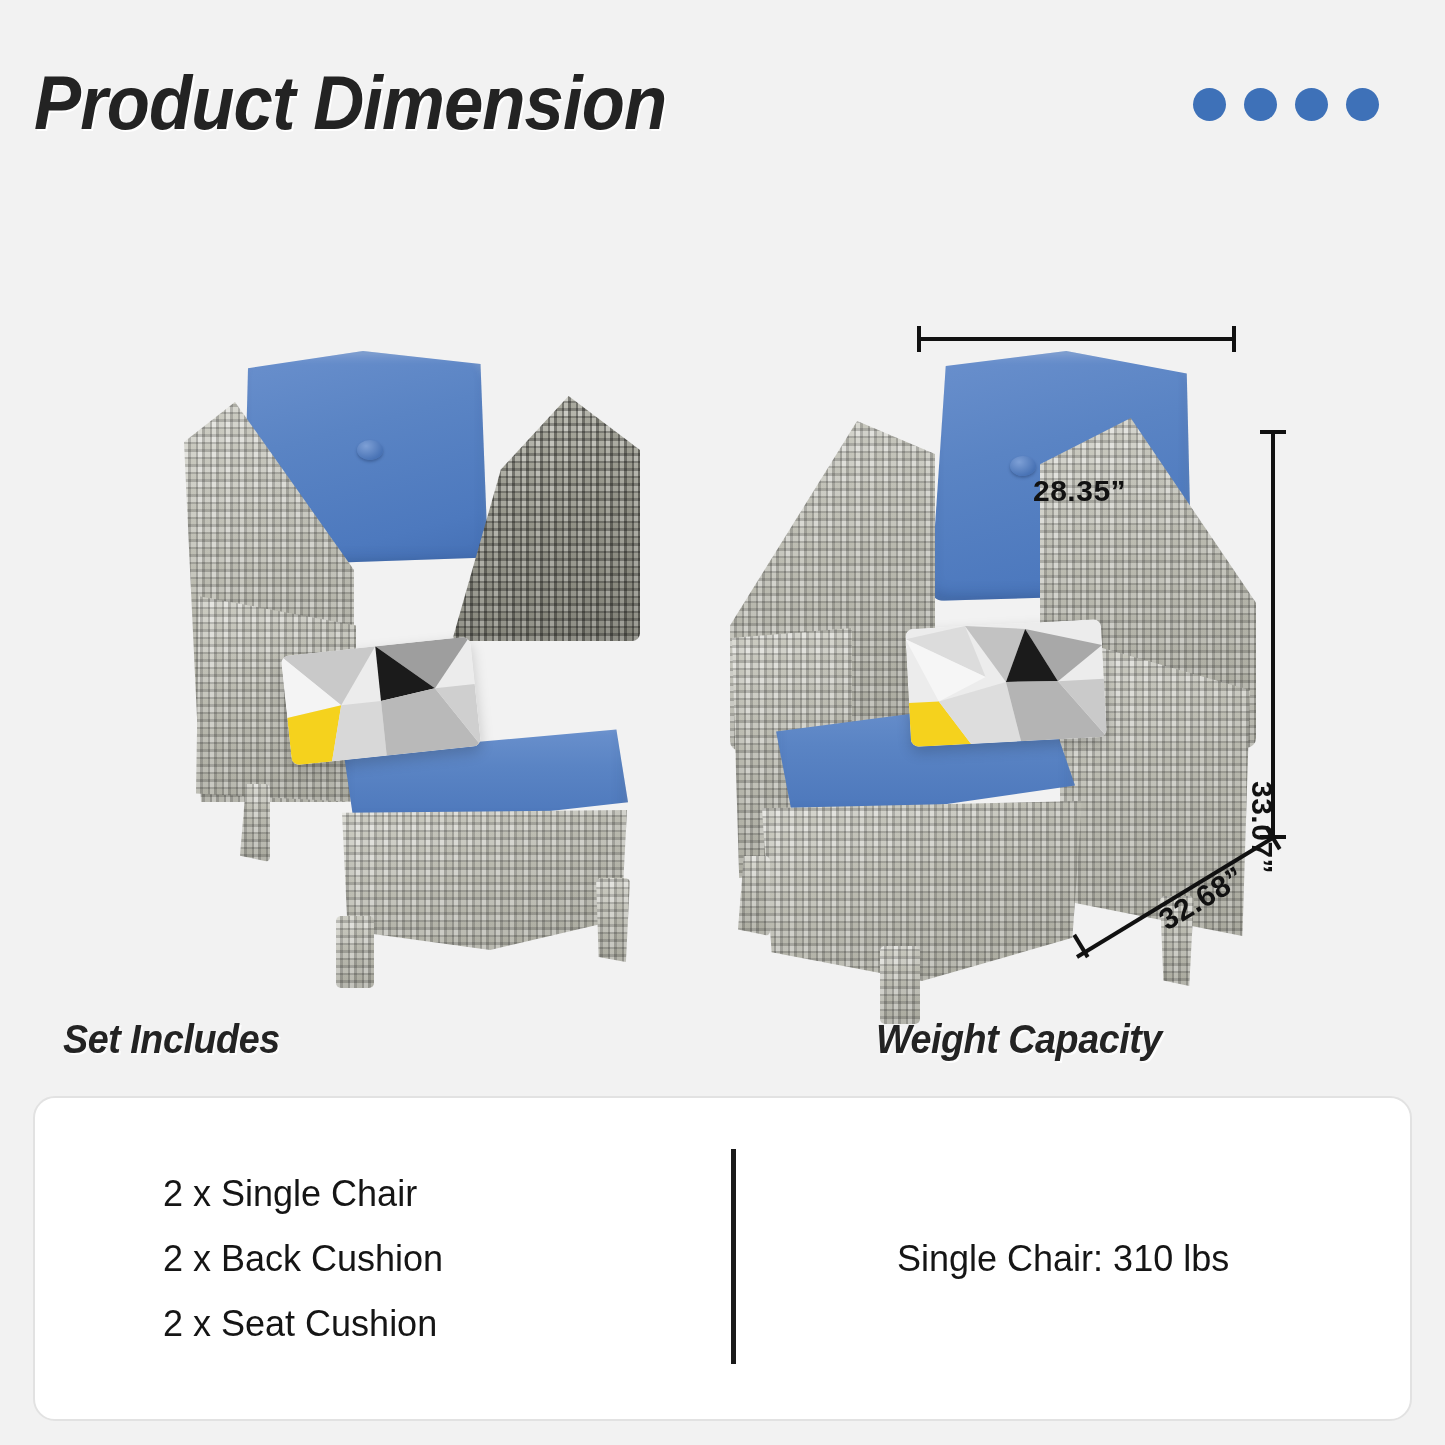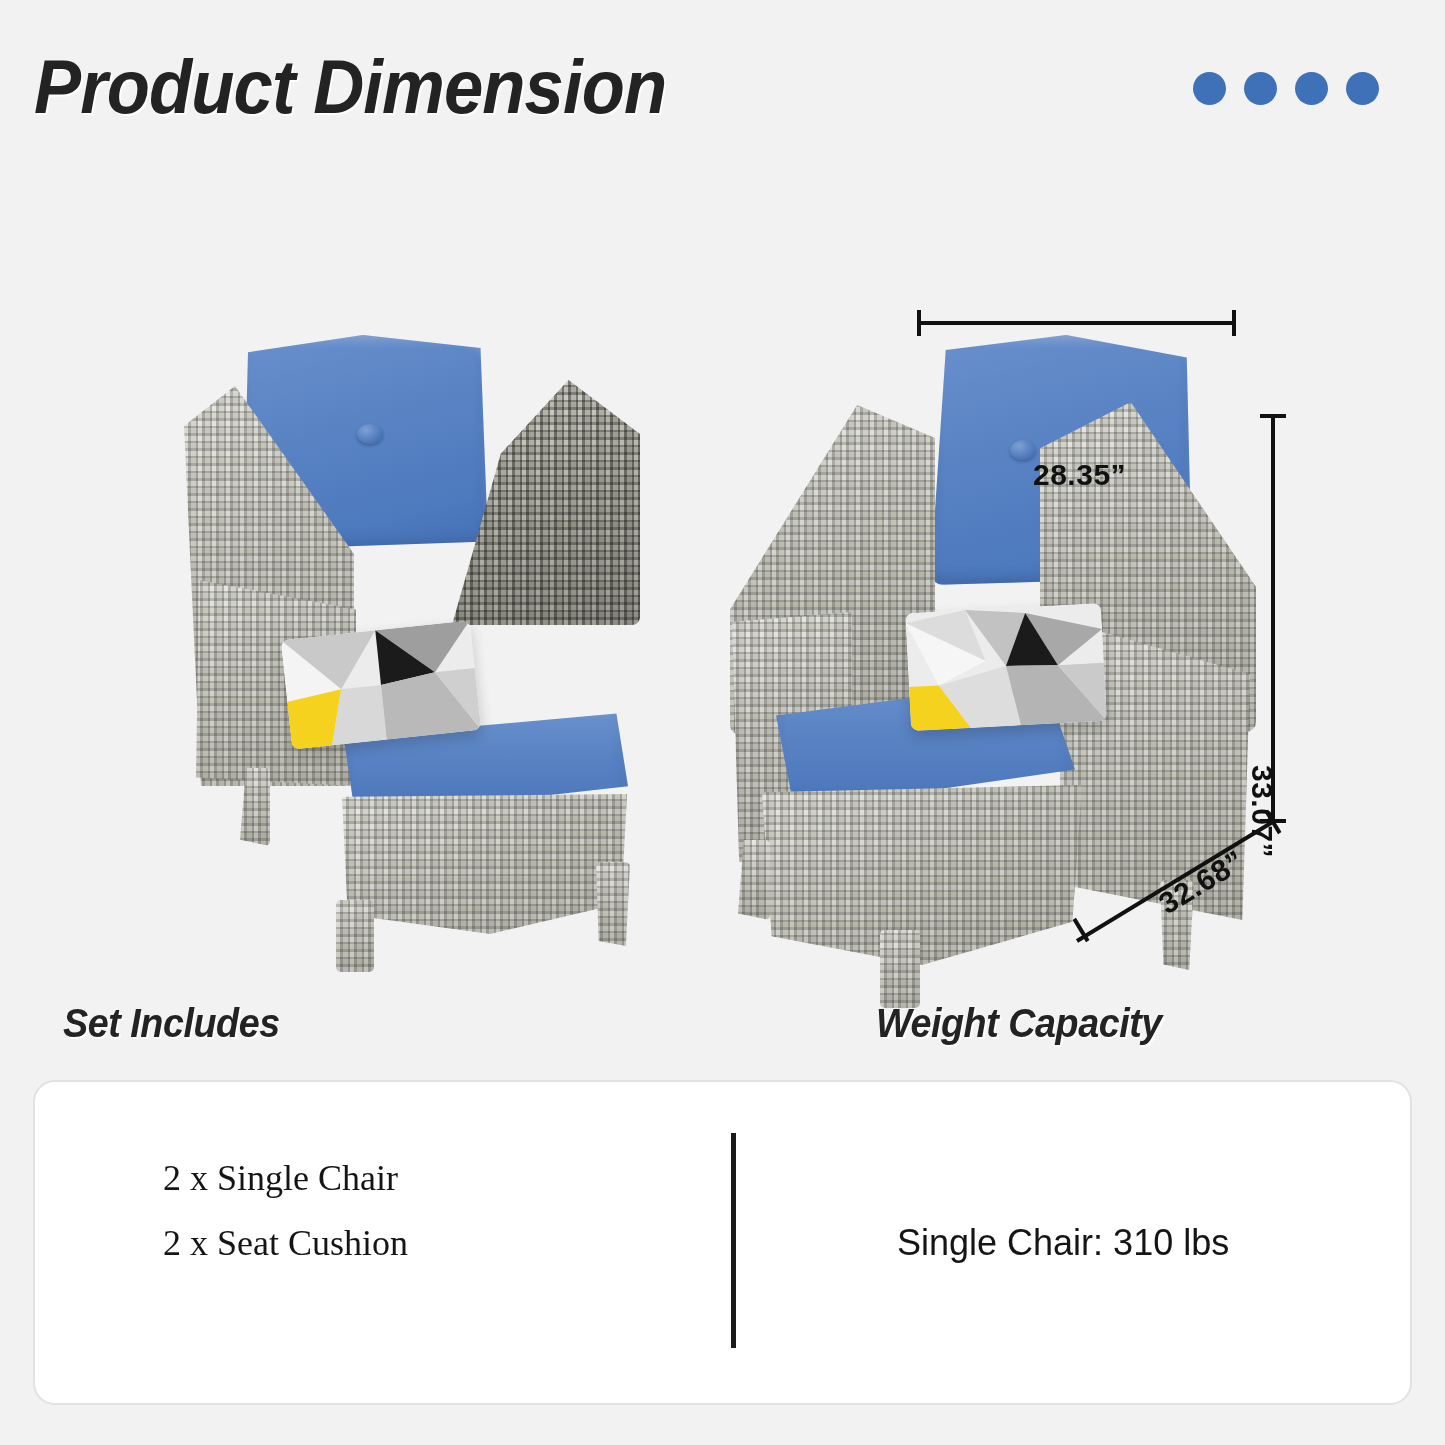--- a/index.html
+++ b/index.html
@@ -2,21 +2,21 @@
 <html><head>
 <meta charset="utf-8">
 <style>
   html,body{margin:0;padding:0;}
   body{
     width:1445px;height:1445px;
     background:#f2f2f2;
     font-family:"Liberation Sans","DejaVu Sans",sans-serif;
     overflow:hidden;position:relative;
   }
-  .page{position:absolute;inset:0;}
+  .page{position:absolute;inset:0;margin-top:16px;}
 
   
   .title{
     position:absolute;left:34px;top:43px;
     font-size:76px;font-weight:bold;font-style:italic;
     letter-spacing:-1px;color:#232323;
     transform:scaleX(.93);transform-origin:left top;
     text-shadow:2px 2px 0 rgba(255,255,255,.9);
     white-space:nowrap;
   }
@@ -87,21 +87,21 @@
   .card{
     position:absolute;left:33px;top:1080px;width:1379px;height:325px;
     background:#fff;border:2px solid #e2e2e2;border-radius:22px;
     box-sizing:border-box;
   }
   .divider{
     position:absolute;left:731px;top:1133px;width:5px;height:215px;background:#1a1a1a;
   }
   .list{position:absolute;left:163px;top:1160px;}
   .list-item{
-    font-size:36px;color:#151515;line-height:1.0;margin-bottom:29px;white-space:nowrap;font-family:Liberation Serif, serif;
+    font-size:36px;color:#151515;line-height:1.0;margin-bottom:29px;white-space:nowrap;
   }
   .weight{
     position:absolute;left:897px;top:1222px;
     font-size:36px;color:#151515;white-space:nowrap;
   }
   .footnote{
     position:absolute;right:23px;top:1411px;
     font-size:18px;color:#2a2a2a;white-space:nowrap;
   }
 </style>
@@ -236,18 +236,19 @@
   </div>
 
   <div class="sechead" style="left:63px;top:1000px;">Set Includes</div>
   <div class="sechead" style="left:876px;top:1000px;">Weight Capacity</div>
 
   <div class="card"></div>
   <div class="divider"></div>
 
   <div class="list">
     <div class="list-item">2 x Single Chair</div>
+    <div class="list-item">2 x Back Cushion</div>
     <div class="list-item">2 x Seat Cushion</div>
   </div>
 
   <div class="weight">Single Chair: 310 lbs</div>
 
 </div>
 
 </body></html>

